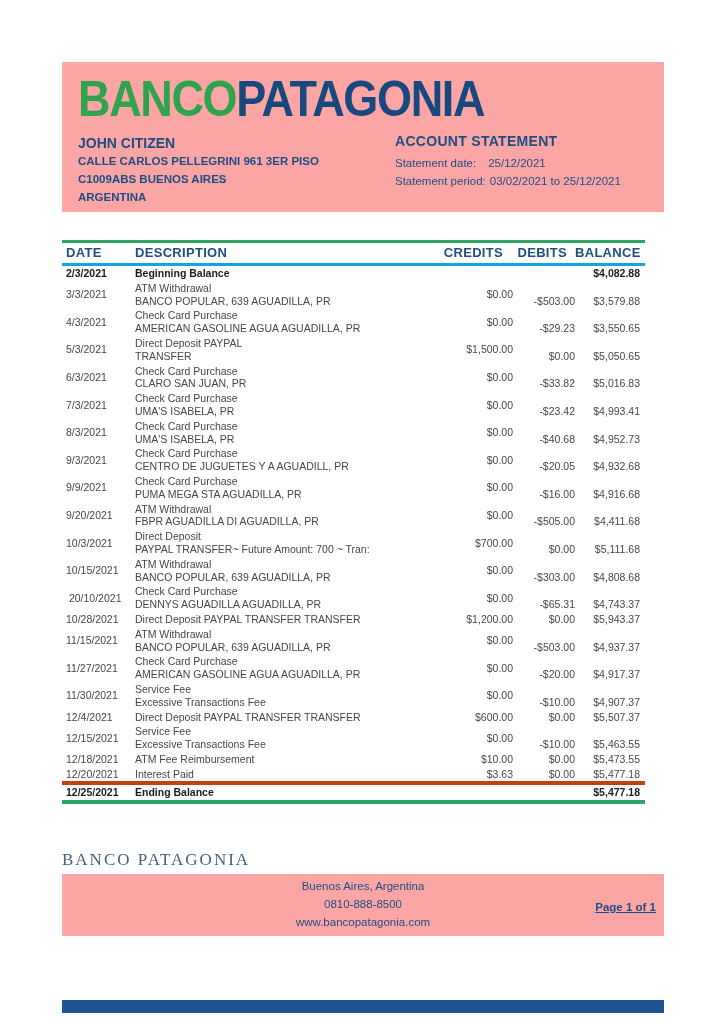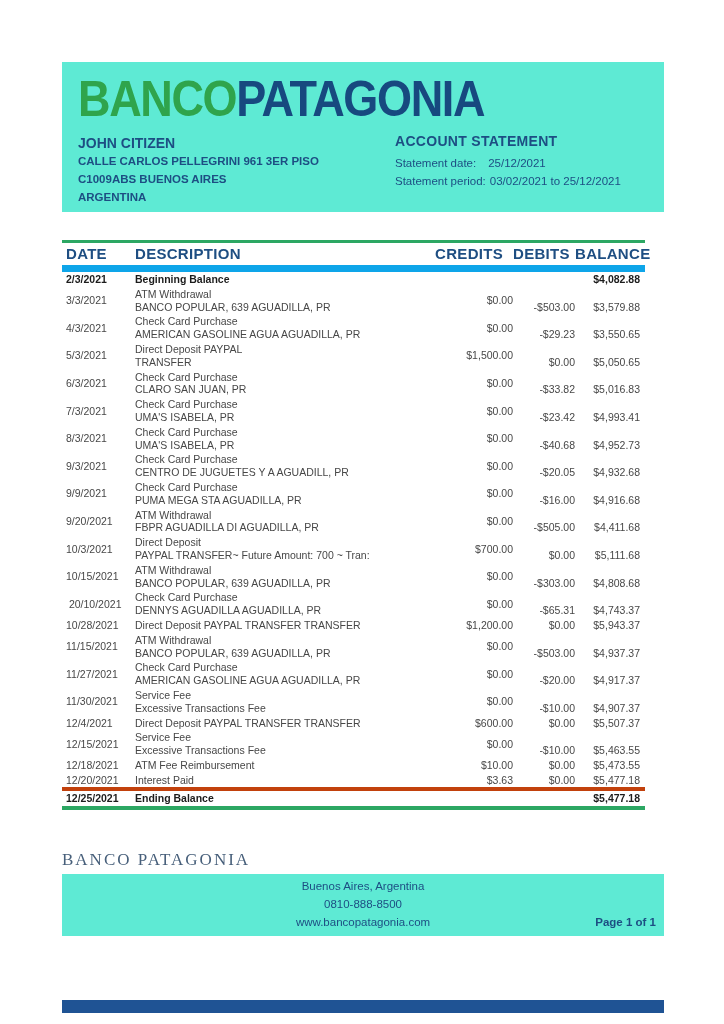--- a/index.html
+++ b/index.html
@@ -1,62 +1,62 @@
 <!DOCTYPE html>
 <html><head>
 <meta charset="utf-8">
 <style>
   html,body{margin:0;padding:0;background:#fff;}
   .page{position:relative;width:724px;height:1024px;background:#ffffff;overflow:hidden;
         font-family:"Liberation Sans", sans-serif;}
 
   
-  .band{position:absolute;left:62px;width:602px;background:#5eead4;}
+  .band{position:absolute;left:62px;width:602px;background:#fca5a5;}
   .band-header{top:62px;height:150px;}
   .logo{position:absolute;left:78px;top:74px;font-size:50px;font-weight:bold;
         letter-spacing:-1.5px;transform:scaleX(.9);transform-origin:left top;
         line-height:50px;white-space:nowrap;}
   .logo .p1{color:#2fa44c;}
   .logo .p2{color:#17497f;}
   .addr{position:absolute;left:78px;top:134px;color:#1d4e83;font-size:11.5px;
         line-height:18px;font-weight:bold;}
   .addr .name{font-size:14px;}
   .stmt-info{position:absolute;left:395px;top:132px;color:#1d4e83;font-size:11.5px;line-height:18px;}
   .stmt-info .title{font-size:14px;font-weight:bold;letter-spacing:.3px;margin-bottom:4px;}
   .stmt-info .val-date{margin-left:12px;}
   .stmt-info .val-period{margin-left:4px;}
 
   
   .stmt-table{position:absolute;left:62px;top:240px;width:583px;}
   table{border-collapse:collapse;table-layout:fixed;width:583px;}
   col.c-date{width:70px;} col.c-desc{width:248px;} col.c-cred{width:133px;}
   col.c-deb{width:62px;} col.c-bal{width:70px;}
-  th{color:#1e4e82;font-size:15px;font-weight:bold;letter-spacing:.3px;text-align:left;
-     border-top:3px solid #2ca763;border-bottom:7px solid #0ea5e9;padding:2px 0 3px;}
+  th{color:#1e4e82;font-size:13px;font-weight:bold;letter-spacing:.3px;text-align:left;
+     border-top:3px solid #2ca763;border-bottom:3px solid #0ea5e9;padding:2px 0 3px;}
   th.t-date{padding-left:4px;} th.t-desc{padding-left:3px;}
   th.t-cred,th.t-deb,th.t-bal{text-align:right;}
   th.t-cred{padding-right:10px;} th.t-deb{padding-right:8px;} th.t-bal{padding-right:5px;}
   td{font-size:10.5px;line-height:12.8px;color:#474747;vertical-align:bottom;
      padding:1px 0;overflow:visible;}
   td.date{padding-left:4px;vertical-align:middle;white-space:pre;}
   td.desc{padding-left:3px;vertical-align:middle;}
   td.desc div{white-space:nowrap;}
   td.credits,td.debits,td.balance{text-align:right;}
   td.credits{vertical-align:middle;}
   td.balance{padding-right:5px;}
   tr.bold-row td{font-weight:bold;color:#1c1c1c;}
   tr.topline td{border-top:4px solid #c2410c;}
   .rule-bottom{height:4px;background:#2ca763;margin-top:0;}
 
   
   .footer-title{position:absolute;left:62px;top:850px;width:602px;text-align:left;
       font-family:"Liberation Serif", serif;font-size:17px;letter-spacing:2px;color:#475f7a;}
   .band-footer{top:874px;height:62px;color:#1d4e83;font-size:11.5px;line-height:18px;
       text-align:center;padding-top:3px;box-sizing:border-box;}
-  .page-num{position:absolute;right:8px;bottom:5px;font-weight:bold;font-size:11.5px;color:#1d4e83;}
+  .page-num{position:absolute;right:8px;bottom:20px;font-weight:bold;font-size:11.5px;color:#1d4e83;text-decoration:underline;}
   .bottom-bar{position:absolute;left:62px;top:1000px;width:602px;height:13px;background:#1f5394;}
 </style>
 </head>
 <body>
 
 <div class="page">
 
   <div class="band band-header"></div>
 
   <div class="logo">

